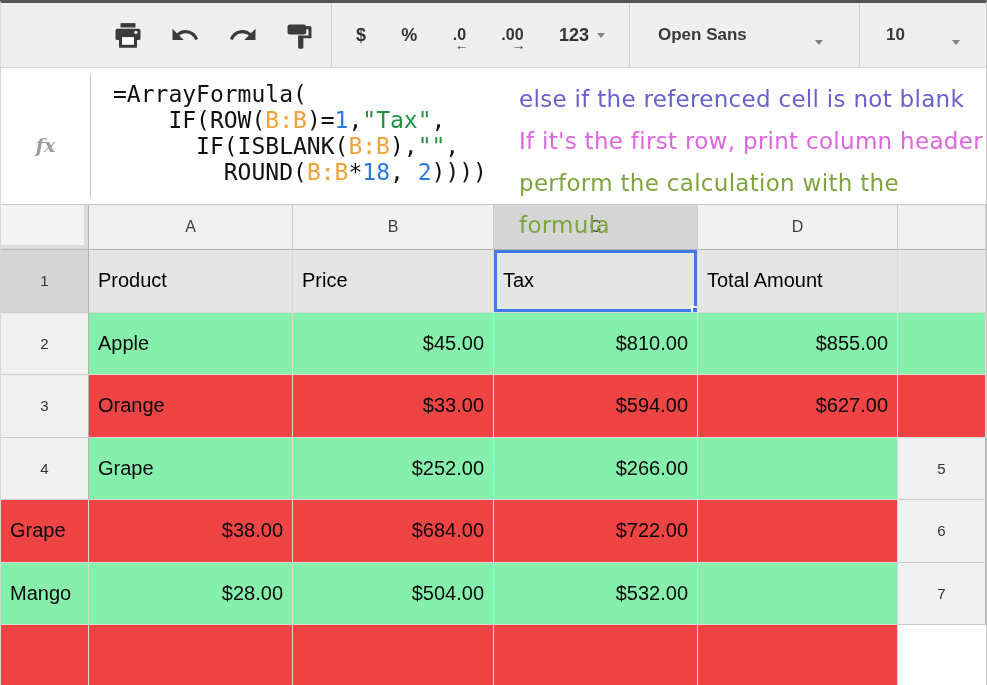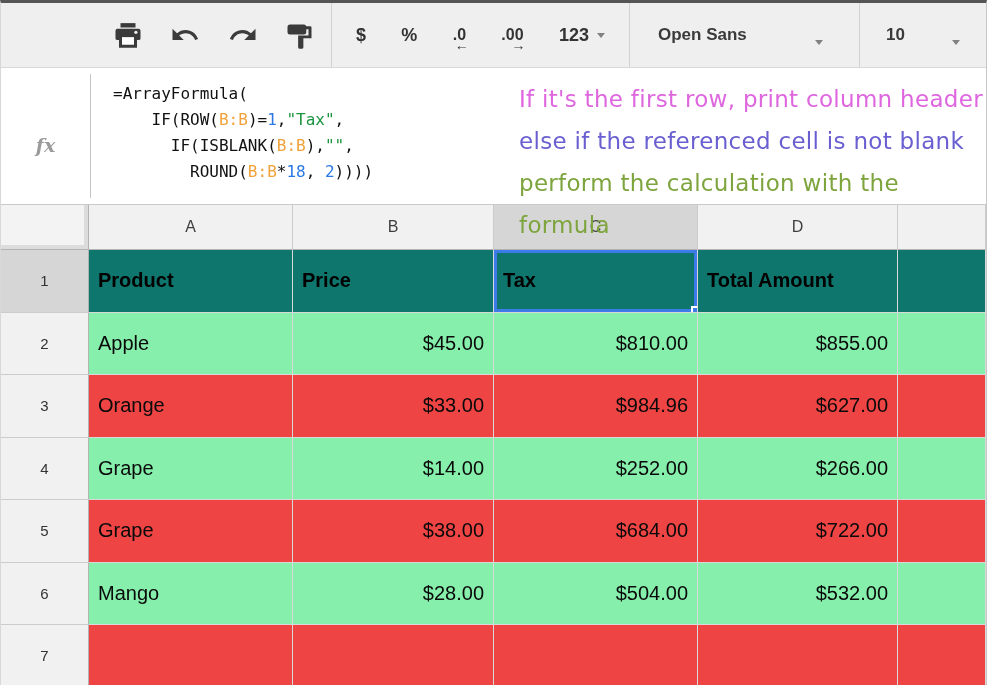--- a/index.html
+++ b/index.html
@@ -32,42 +32,42 @@
               font-size:17px; font-weight:bold; color:#3a3a3a; font-family:"Liberation Sans", sans-serif; }
 
   
   .formula-bar { height:137px; background:#fff; border-bottom:1px solid #c9c9c9;
                  display:flex; position:relative; }
   .fx { width:89px; display:flex; align-items:center; justify-content:center;
         font-family:"DejaVu Serif", serif; font-style:italic; font-weight:bold;
         font-size:19px; color:#9b9b9b; padding-top:18px; }
   .fdiv { width:1px; background:#c4c4c4; margin:6px 0; }
   .formula-text { padding:13px 0 0 22px; font-family:"DejaVu Sans Mono", monospace;
-                  font-size:16px; line-height:26px; white-space:pre; color:#111; cursor:text; }
+                  font-size:23px; line-height:26px; white-space:pre; color:#111; cursor:text; }
   .tok-k { color:#111; } .tok-o { color:#f1a23a; } .tok-b { color:#2b78e4; } .tok-g { color:#1e9440; }
   .annotation { position:absolute; left:518px; top:10px; font-family:"DejaVu Sans", cursive;
                 font-size:23px; font-weight:500; line-height:42px; letter-spacing:0.3px; }
 
   
   .grid { height:480px; display:grid; overflow:hidden;
           grid-template-columns:88px 204px 201px 204px 200px 1fr;
           grid-template-rows:45px repeat(7, 62.5px);
           background:#fff; }
   .corner { background:#f3f3f3; border-right:1px solid #b3b3b3; border-bottom:1px solid #b3b3b3;
             box-shadow:inset -4px -4px 0 #dcdcdc; cursor:pointer; }
   .ch { background:#f1f1f1; border-right:1px solid #cccccc; border-bottom:1px solid #b3b3b3;
         color:#3f3f3f; font-size:16px; display:flex; align-items:center; justify-content:center; cursor:pointer; }
   .ch.hl { background:#d6d6d6; }
   .rh { background:#f1f1f1; border-right:1px solid #b3b3b3; border-bottom:1px solid #cccccc;
         color:#333; font-size:15px; display:flex; align-items:center; justify-content:center; cursor:pointer; }
   .rh.hl { background:#d6d6d6; }
   .cell { background:#86efac; border-right:1px solid #d9d9d9; border-bottom:1px solid #d9d9d9;
           font-size:20px; color:#0a0a0a; padding:0 9px; display:flex; align-items:center;
           overflow:hidden; white-space:nowrap; cursor:cell; position:relative; }
-  .cell.yellow { background:#0f766e; font-weight:bold; color:#000; }
+  .cell.yellow { background:#e5e5e5; font-weight:normal; color:#000; }
   .cell.cream { background:#ef4444; }
   .cell.num { justify-content:flex-end; }
   .cell.selected { box-shadow:inset 0 0 0 3px #3d7be8; z-index:2; }
   .fill-handle { position:absolute; right:-7px; bottom:-7px; width:13px; height:13px;
                  background:#3d7be8; border:2px solid #fff; z-index:3; cursor:crosshair; }
 </style>
 </head>
 <body>
 
 <div class="page">
@@ -130,22 +130,22 @@
         <span class="caret"></span>
       </button>
     </div>
   </div>
 
   <div class="formula-bar">
     <div class="fx">fx</div>
     <div class="fdiv"></div>
     <div class="formula-text"><div><span class="tok-k">=ArrayFormula(</span></div><div><span class="tok-k">    IF(ROW(</span><span class="tok-o">B:B</span><span class="tok-k">)=</span><span class="tok-b">1</span><span class="tok-k">,</span><span class="tok-g">"Tax"</span><span class="tok-k">,</span></div><div><span class="tok-k">      IF(ISBLANK(</span><span class="tok-o">B:B</span><span class="tok-k">),</span><span class="tok-g">""</span><span class="tok-k">,</span></div><div><span class="tok-k">        ROUND(</span><span class="tok-o">B:B</span><span class="tok-k">*</span><span class="tok-b">18</span><span class="tok-k">, </span><span class="tok-b">2</span><span class="tok-k">))))</span></div></div>
     <div class="annotation">
+      <div class="ann-line" style="color: rgb(106, 95, 208);">else if the referenced cell is not blank</div>
       <div class="ann-line" style="color: rgb(222, 102, 222);">If it's the first row, print column header</div>
-      <div class="ann-line" style="color: rgb(106, 95, 208);">else if the referenced cell is not blank</div>
       <div class="ann-line" style="color: rgb(125, 164, 61);">perform the calculation with the formula</div>
     </div>
   </div>
 
   <div class="grid">
       <div class="corner"></div>
       <div class="ch">A</div>
       <div class="ch">B</div>
       <div class="ch hl">C</div>
       <div class="ch">D</div>
@@ -158,26 +158,25 @@
       <div class="cell yellow"></div>
       <div class="rh">2</div>
       <div class="cell">Apple</div>
       <div class="cell num">$45.00</div>
       <div class="cell num">$810.00</div>
       <div class="cell num">$855.00</div>
       <div class="cell num"></div>
       <div class="rh">3</div>
       <div class="cell cream">Orange</div>
       <div class="cell cream num">$33.00</div>
-      <div class="cell cream num">$984.96</div>
+      <div class="cell cream num">$594.00</div>
       <div class="cell cream num">$627.00</div>
       <div class="cell cream num"></div>
       <div class="rh">4</div>
       <div class="cell">Grape</div>
-      <div class="cell num">$14.00</div>
       <div class="cell num">$252.00</div>
       <div class="cell num">$266.00</div>
       <div class="cell num"></div>
       <div class="rh">5</div>
       <div class="cell cream">Grape</div>
       <div class="cell cream num">$38.00</div>
       <div class="cell cream num">$684.00</div>
       <div class="cell cream num">$722.00</div>
       <div class="cell cream num"></div>
       <div class="rh">6</div>

